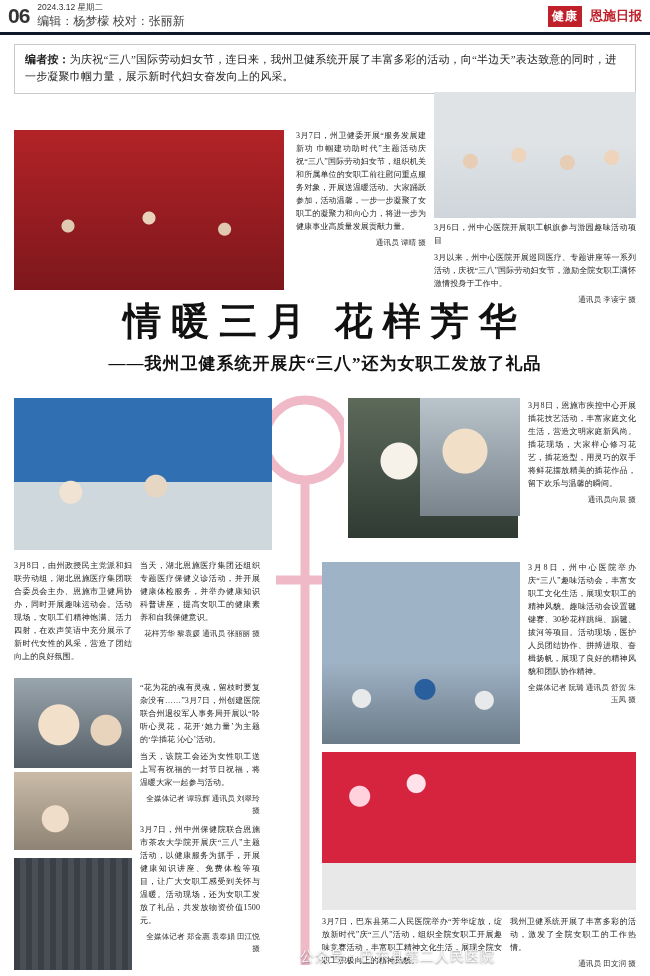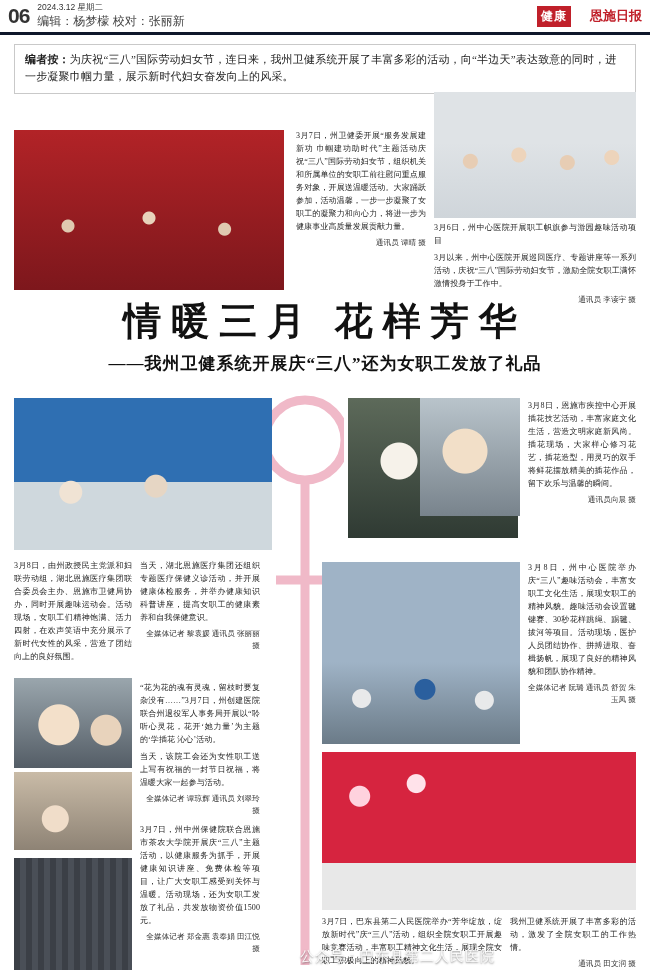--- a/index.html
+++ b/index.html
@@ -22,21 +22,21 @@
     font-size:21px;font-weight:bold;color:#333;
     margin-left:8px;letter-spacing:-1px;
   }
   .date-block{
     margin-left:8px;font-size:8px;line-height:1.45;color:#333;
     font-family:"Liberation Sans", sans-serif;
   }
   .date-line1{font-size:8.5px;}
   .date-line2{font-size:12px;color:#444;text-align:center;}
   .mast-right{
-    margin-left:auto;display:flex;align-items:center;gap:19px;margin-right:8px;
+    margin-left:auto;display:flex;align-items:center;gap:8px;margin-right:8px;
   }
   .health-logo{
     background:#c0202a;color:#fff;font-size:12px;font-weight:bold;
     padding:2px 4px;letter-spacing:1px;font-family:"Liberation Sans",sans-serif;
   }
   .paper-logo{
     color:#c0202a;font-size:13px;font-weight:bold;letter-spacing:0px;
     font-family:"Liberation Serif", serif;
   }
 
@@ -200,21 +200,21 @@
   <div>3月8日，恩施市疾控中心开展插花技艺活动，丰富家庭文化生活，营造文明家庭新风尚。插花现场，大家样心修习花艺，插花造型，用灵巧的双手将鲜花摆放精美的插花作品，留下欢乐与温馨的瞬间。</div>
   <div class="credit">通讯员向晨 摄</div>
 </div>
 
 <div class="col" style="left:14px;top:560px;width:118px;">
   <div>3月8日，由州政授民主党派和妇联劳动组，湖北恩施医疗集团联合委员会主办、恩施市卫健局协办，同时开展趣味运动会。活动现场，女职工们精神饱满、活力四射，在欢声笑语中充分展示了新时代女性的风采，营造了团结向上的良好氛围。</div>
 </div>
 
 <div class="col" style="left:140px;top:560px;width:120px;">
   <div>当天，湖北恩施医疗集团还组织专题医疗保健义诊活动，并开展健康体检服务，并举办健康知识科普讲座，提高女职工的健康素养和自我保健意识。</div>
-  <div class="credit">全媒体记者 黎袁媛 通讯员 张丽丽 摄</div>
+  <div class="credit">花样芳华 黎袁媛 通讯员 张丽丽 摄</div>
 </div>
 
 <div class="photo tex-tent" style="left:322px;top:562px;width:198px;height:182px;"></div>
 
 <div class="col" style="left:528px;top:562px;width:108px;">
   <div>3月8日，州中心医院举办庆“三八”趣味活动会，丰富女职工文化生活，展现女职工的精神风貌。趣味活动会设置毽键赛、30秒花样跳绳、踢毽、拔河等项目。活动现场，医护人员团结协作、拼搏进取、奋楫扬帆，展现了良好的精神风貌和团队协作精神。</div>
   <div class="credit">全媒体记者 阮璐 通讯员 舒贺 朱玉凤 摄</div>
 </div>
 
 <div class="photo tex-mic" style="left:14px;top:678px;width:118px;height:90px;"></div>

